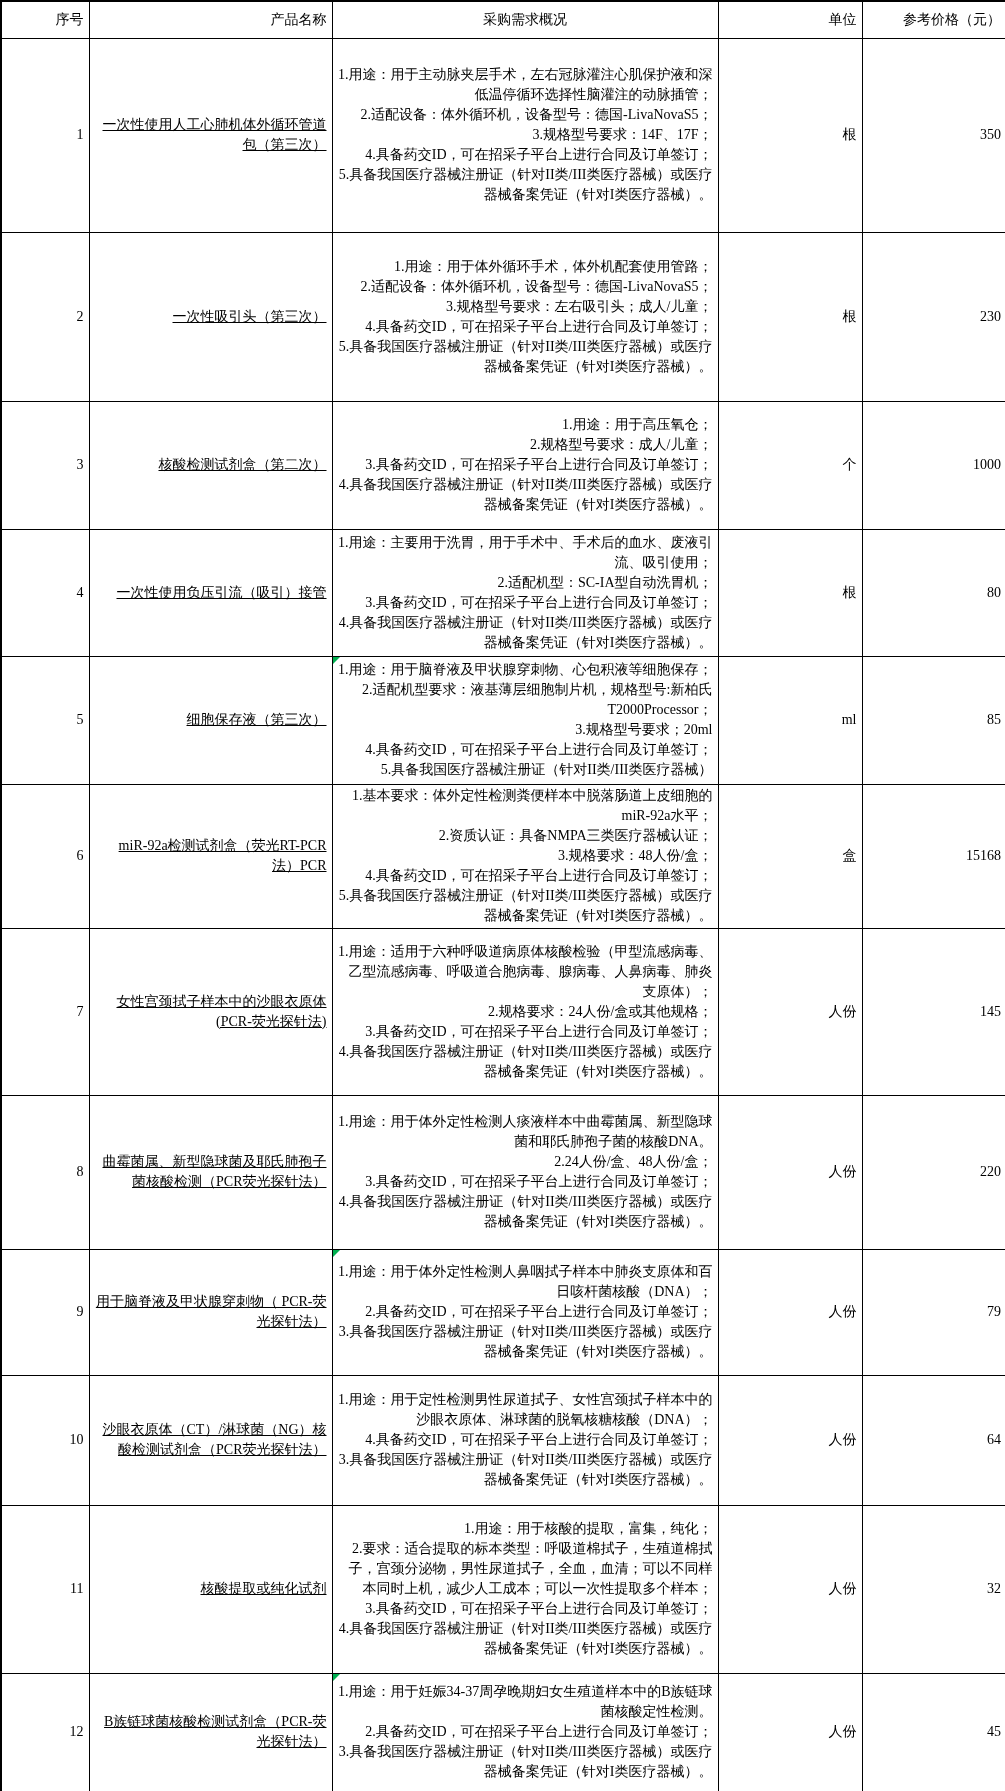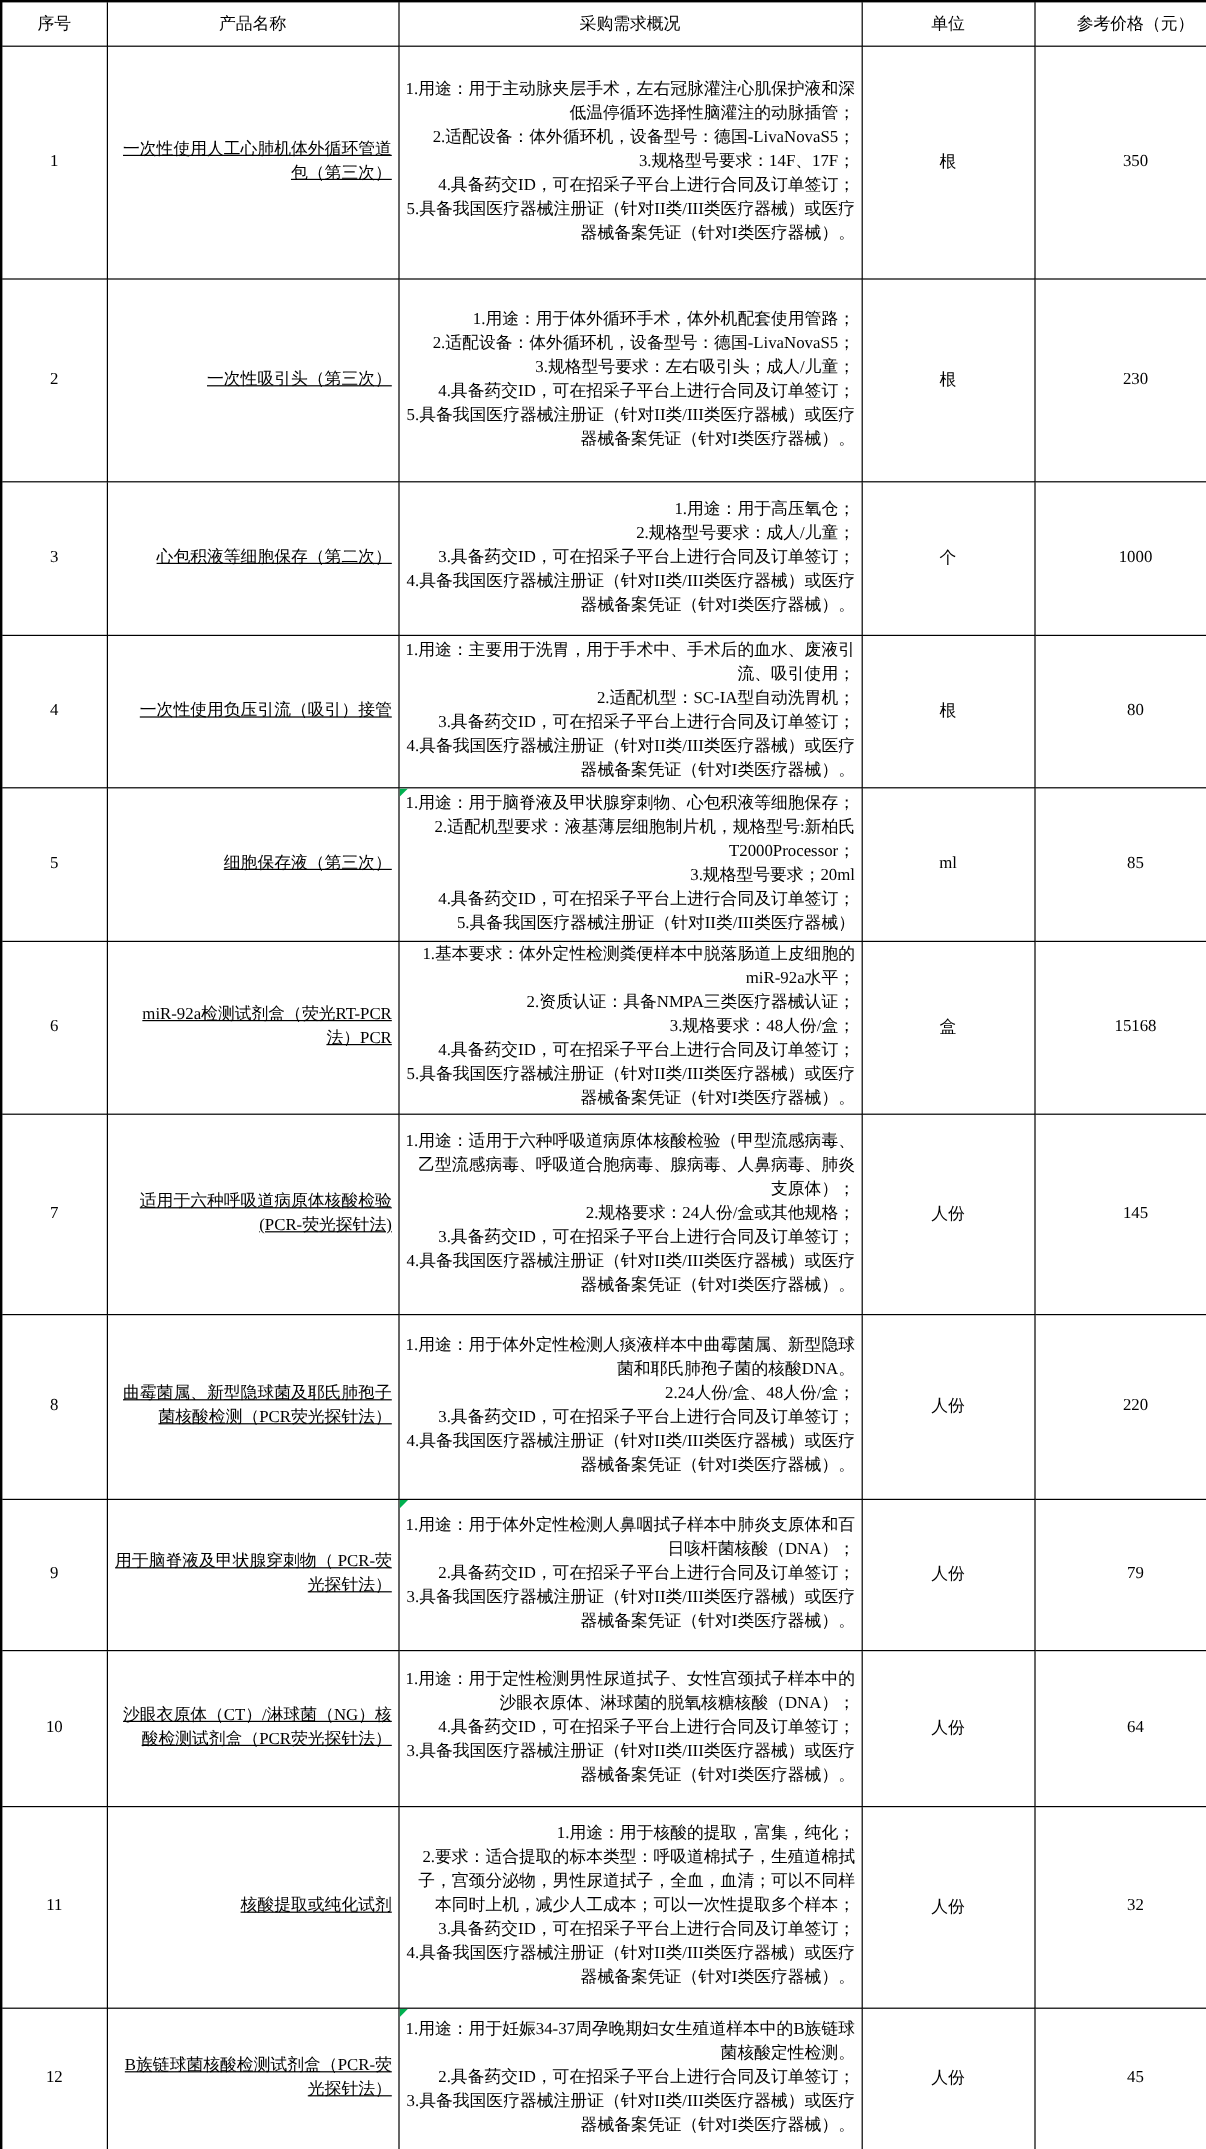--- a/index.html
+++ b/index.html
@@ -30,21 +30,21 @@
     font-weight: normal;
     vertical-align: middle;
     overflow: hidden;
     box-sizing: border-box;
   }
   table.grid tr > th:last-child,
   table.grid tr > td:last-child {
     border-right: none;
     padding-left: 29px;
   }
-  .center { text-align: center; }
+  .center { text-align: right; }
   .name-cell {
     text-align: right;
     line-height: 20px;
     text-decoration: underline;
   }
   .req-cell {
     text-align: right;
     position: relative;
     line-height: 20px;
   }
@@ -107,21 +107,21 @@
 3.规格型号要求：左右吸引头；成人/儿童；
 4.具备药交ID，可在招采子平台上进行合同及订单签订；
 5.具备我国医疗器械注册证（针对II类/III类医疗器械）或医疗器械备案凭证（针对I类医疗器械）。</span>
         </td>
     <td class="center">根</td>
     <td class="center">230</td>
   </tr>
 
   <tr style="height:128px">
     <td class="center">3</td>
-    <td class="name-cell">心包积液等细胞保存（第二次）</td>
+    <td class="name-cell">核酸检测试剂盒（第二次）</td>
     <td class="req-cell">
           <span class="req-text">1.用途：用于高压氧仓；
 2.规格型号要求：成人/儿童；
 3.具备药交ID，可在招采子平台上进行合同及订单签订；
 4.具备我国医疗器械注册证（针对II类/III类医疗器械）或医疗器械备案凭证（针对I类医疗器械）。</span>
         </td>
     <td class="center">个</td>
     <td class="center">1000</td>
   </tr>
 
@@ -162,21 +162,21 @@
 3.规格要求：48人份/盒；
 4.具备药交ID，可在招采子平台上进行合同及订单签订；
 5.具备我国医疗器械注册证（针对II类/III类医疗器械）或医疗器械备案凭证（针对I类医疗器械）。</span>
         </td>
     <td class="center">盒</td>
     <td class="center">15168</td>
   </tr>
 
   <tr style="height:167px">
     <td class="center">7</td>
-    <td class="name-cell">适用于六种呼吸道病原体核酸检验(PCR-荧光探针法)</td>
+    <td class="name-cell">女性宫颈拭子样本中的沙眼衣原体(PCR-荧光探针法)</td>
     <td class="req-cell">
           <span class="req-text">1.用途：适用于六种呼吸道病原体核酸检验（甲型流感病毒、乙型流感病毒、呼吸道合胞病毒、腺病毒、人鼻病毒、肺炎支原体）；
 2.规格要求：24人份/盒或其他规格；
 3.具备药交ID，可在招采子平台上进行合同及订单签订；
 4.具备我国医疗器械注册证（针对II类/III类医疗器械）或医疗器械备案凭证（针对I类医疗器械）。</span>
         </td>
     <td class="center">人份</td>
     <td class="center">145</td>
   </tr>
 

